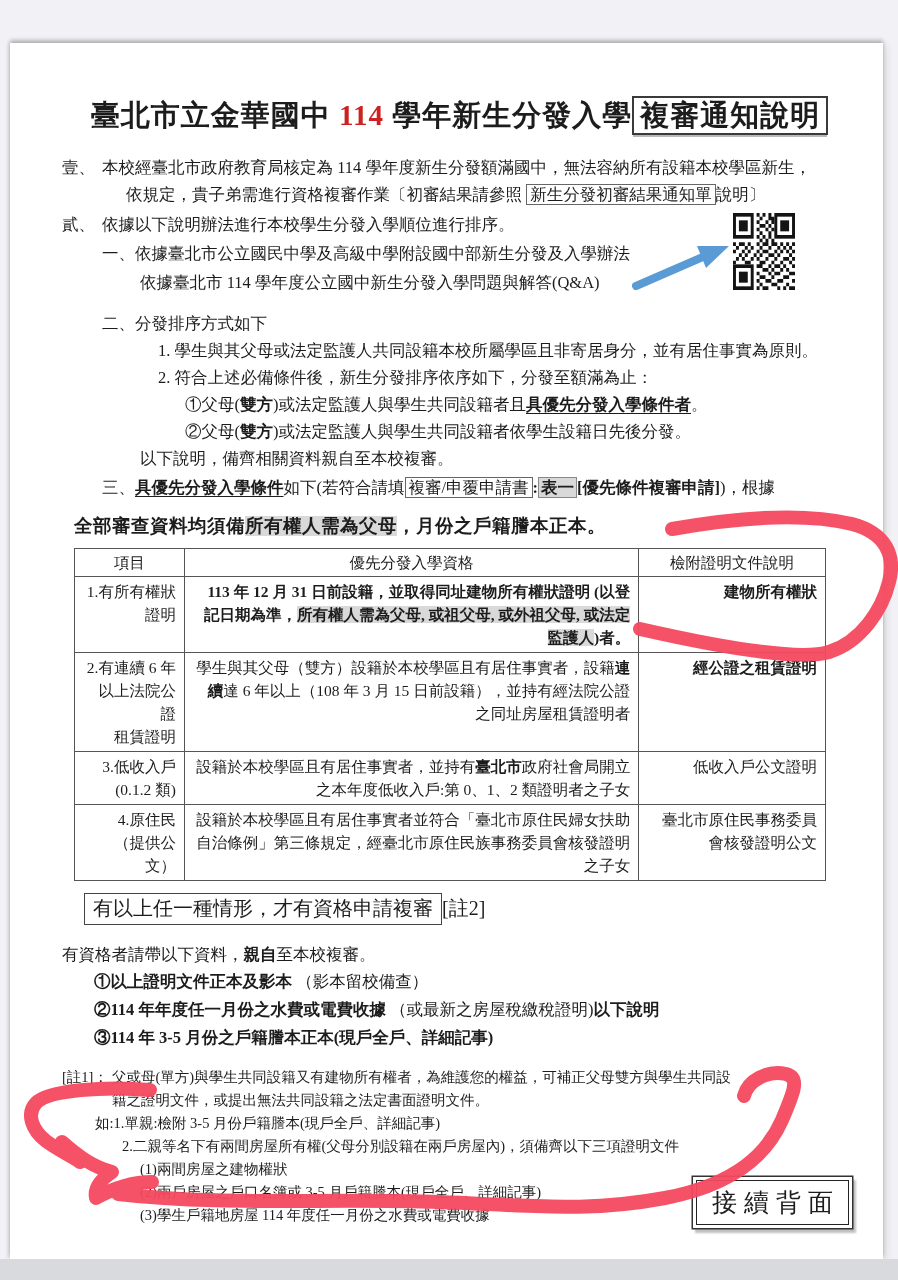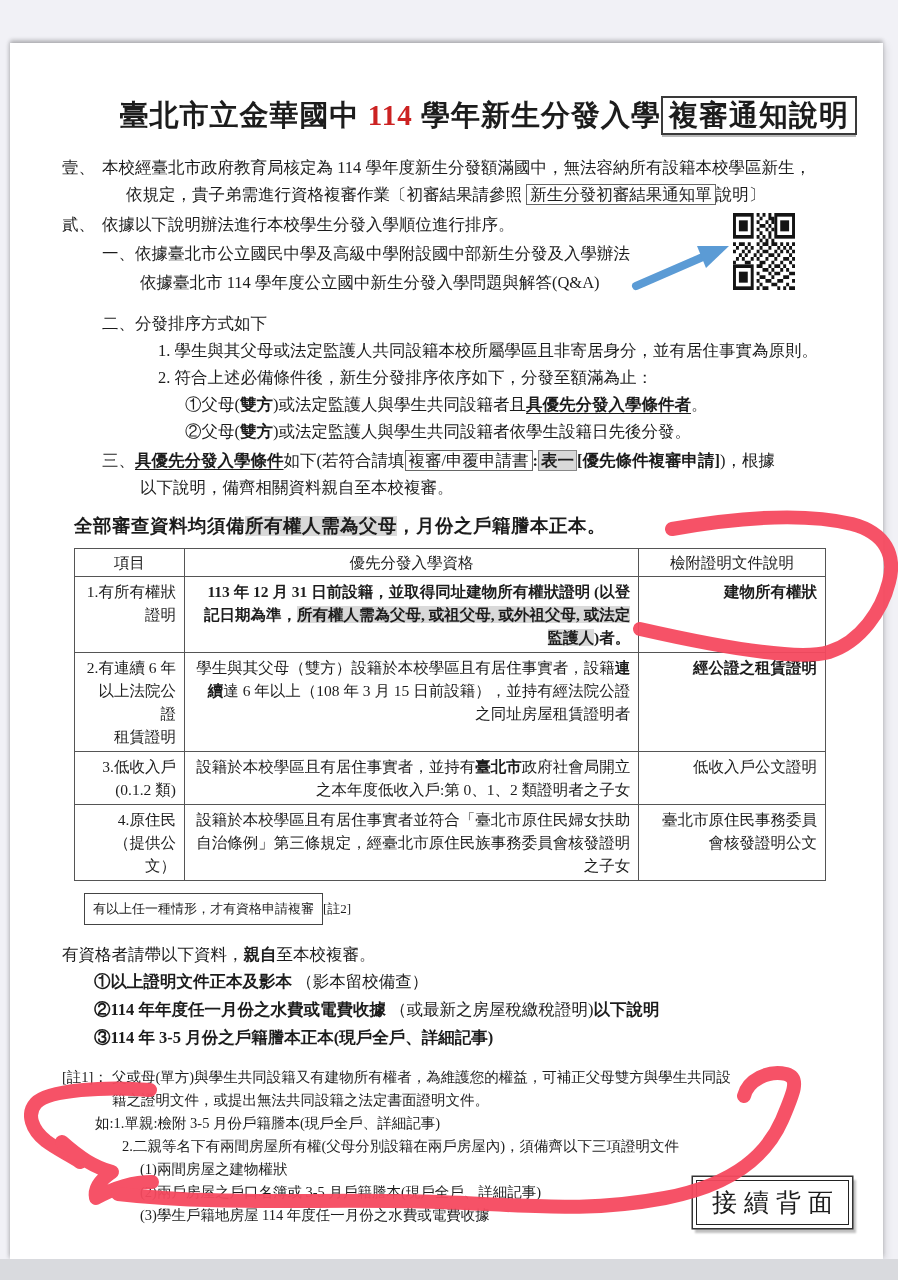--- a/index.html
+++ b/index.html
@@ -12,21 +12,21 @@
     overflow:hidden;
   }
   .bottom-strip{ position:absolute; left:0; bottom:0; width:898px; height:21px; background:#d9dade; }
   .page{
     position:absolute; left:10px; top:43px; width:873px; height:1216px;
     background:#ffffff;
     box-shadow:0 -3px 4px rgba(0,0,0,0.22), 3px 2px 8px rgba(0,0,0,0.10), -2px 0 4px rgba(0,0,0,0.08);
     padding:50px 26px 0 52px;
     font-size:16.5px; line-height:27px;
   }
-  .title{ text-align:right; font-size:29px; line-height:44px; font-weight:bold; letter-spacing:1px; white-space:nowrap; }
+  .title{ text-align:center; font-size:29px; line-height:44px; font-weight:bold; letter-spacing:1px; white-space:nowrap; }
   .title .red-num{ color:#cc2222; }
   .title-box{ border:2px solid #3a3a3a; padding:1px 6px 2px; box-shadow:0 3px 0 -1px #b9b9b9, 0 5px 0 -3px #d8d8d8; }
   .row{ display:flex; }
   .num{ flex:0 0 40px; }
   .line{ white-space:nowrap; }
   .b{ font-weight:bold; }
   .bu{ font-weight:bold; text-decoration:underline; text-underline-offset:3px; }
   .hl{ background:#d9d9d9; }
   .ibox{ border:1px solid #666; padding:0 3px; }
   .tbox{ background:#d9d9d9; border:1px solid #888; font-weight:bold; padding:0 2px; }
@@ -35,21 +35,21 @@
   .ind-78{ padding-left:78px; }
   .ind-96{ padding-left:96px; }
   .ind-123{ padding-left:123px; }
   .notice{ font-weight:bold; font-size:18.5px; margin-top:12px; padding-left:12px; letter-spacing:0.5px; }
   table{ border-collapse:collapse; margin:8px 0 0 12px; width:752px; font-size:15.5px; line-height:23px; }
   th,td{ border:1px solid #555; padding:3px 8px; vertical-align:top; text-align:right; font-weight:normal; }
   th{ text-align:center; padding:2px 4px; }
   .col-item{ width:110px; }
   .col-qual{ width:455px; }
   .col-doc{ width:187px; }
-  .eligible{ margin:12px 0 0 22px; font-size:13px; }
+  .eligible{ margin:12px 0 0 22px; font-size:20px; }
   .eligible .ebox{ border:1.5px solid #444; display:inline-block; padding:1px 8px 2px; }
   .checklist{ margin-top:16px; }
   .checklist .item{ padding-left:32px; font-weight:bold; line-height:28px; white-space:nowrap; }
   .checklist .norm{ font-weight:normal; }
   .notes{ margin-top:14px; font-size:14.5px; line-height:23px; }
   .notes .hang{ display:flex; }
   .notes .nlabel{ flex:0 0 50px; }
   .n-ind-33{ padding-left:33px; }
   .n-ind-60{ padding-left:60px; }
   .n-ind-78{ padding-left:78px; }
@@ -80,22 +80,22 @@
     <span class="num">貳、</span>
     <span class="line">依據以下說明辦法進行本校學生分發入學順位進行排序。</span>
   </div>
   <div class="line ind-40" style="margin-top:2px"><span>一、</span><span>依據臺北市公立國民中學及高級中學附設國中部新生分發及入學辦法</span></div>
   <div class="line ind-78" style="margin-top:2px">依據臺北市 114 學年度公立國中新生分發入學問題與解答(Q&amp;A)</div>
   <div class="line ind-40" style="margin-top:14px"><span>二、</span><span>分發排序方式如下</span></div>
   <div class="line ind-96">1. 學生與其父母或法定監護人共同設籍本校所屬學區且非寄居身分，並有居住事實為原則。</div>
   <div class="line ind-96">2. 符合上述必備條件後，新生分發排序依序如下，分發至額滿為止：</div>
   <div class="line ind-123"><span>①父母(</span><span class="b">雙方</span><span>)或法定監護人與學生共同設籍者且</span><span class="bu">具優先分發入學條件者</span><span>。</span></div>
   <div class="line ind-123"><span>②父母(</span><span class="b">雙方</span><span>)或法定監護人與學生共同設籍者依學生設籍日先後分發。</span></div>
+  <div class="line ind-78">以下說明，備齊相關資料親自至本校複審。</div>
   <div class="line ind-40" style="margin-top:2px"><span>三、</span><span class="bu">具優先分發入學條件</span><span>如下(若符合請填</span><span class="ibox">複審/申覆申請書</span><span class="b">:</span><span class="tbox">表一</span><span class="b">[優先條件複審申請]</span><span>)，根據</span></div>
-  <div class="line ind-78">以下說明，備齊相關資料親自至本校複審。</div>
 
   <div class="notice line"><span>全部審查資料均須備</span><span class="hl">所有權人需為父母</span><span>，月份之戶籍謄本正本。</span></div>
 
   <table>
     <tbody>
         <tr>
       <th class="col-item">項目</th>
       <th class="col-qual">優先分發入學資格</th>
       <th class="col-doc">檢附證明文件說明</th>
     </tr>

